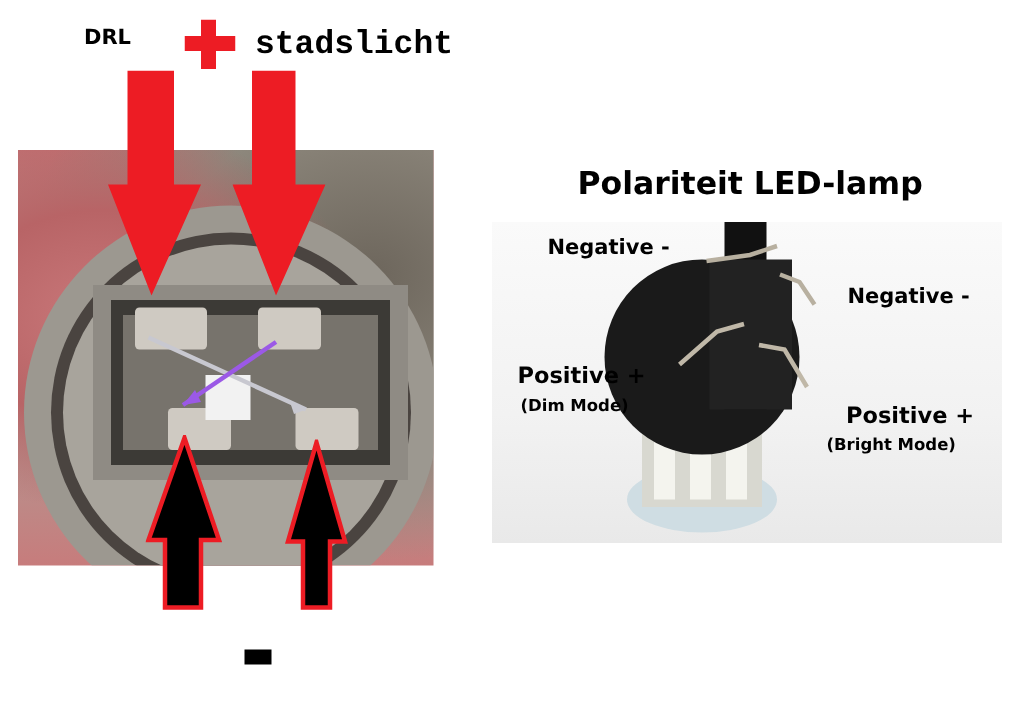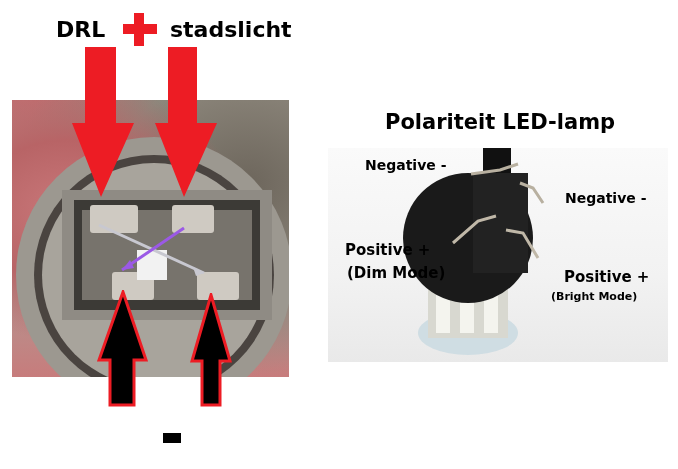--- a/index.html
+++ b/index.html
@@ -11,26 +11,26 @@
     background:radial-gradient(ellipse at 20% 40%,#c9787a 0%,#b86466 30%,transparent 55%),
                radial-gradient(ellipse at 85% 30%,#6d665c 0%,#8d877c 40%,transparent 70%),
                linear-gradient(180deg,#c07072 0%,#a9a59d 50%,#c77c7c 100%);}
   #right-photo{left:328px;top:148px;width:340px;height:214px;overflow:hidden;
     background:linear-gradient(180deg,#fafafa 0%,#f2f2f2 60%,#e9e9e9 100%);}
 </style>
 </head>
 <body>
 
 <div>
-  <div class="abs lbl-black" style="left:56px;top:17px;font-size:22px;">DRL</div>
+  <div class="abs lbl-black" style="left:56px;top:17px;font-size:14px;">DRL</div>
   <svg class="abs" style="left:123px;top:13px" width="34" height="34">
     <rect x="11" y="0" width="10" height="33" fill="#ed1c24"></rect>
     <rect x="0" y="11" width="34" height="10" fill="#ed1c24"></rect>
   </svg>
-  <div class="abs lbl-black" style="left:170px;top:17px;font-size:22px;">stadslicht</div>
+  <div class="abs lbl-black" style="left:170px;top:17px;font-size:22px;font-family:Liberation Mono, monospace;">stadslicht</div>
 
   <div id="left-photo" class="abs">
     <svg width="277" height="277" viewBox="0 0 277 277">
       <circle cx="142" cy="175" r="138" fill="#9c9890"></circle>
       <circle cx="142" cy="175" r="120" fill="#4a4440"></circle>
       <circle cx="142" cy="175" r="112" fill="#a8a49c"></circle>
       <rect x="50" y="90" width="210" height="130" fill="#8f8b84"></rect>
       <rect x="62" y="100" width="186" height="110" fill="#3c3a36"></rect>
       <rect x="70" y="110" width="170" height="90" fill="#77736c"></rect>
       <rect x="78" y="105" width="48" height="28" rx="3" fill="#cfcac2"></rect>
@@ -79,16 +79,16 @@
       <path d="M190 16 L172 22 L143 26" stroke="#b8b0a0" stroke-width="3" fill="none"></path>
       <path d="M192 35 L205 40 L215 55" stroke="#b8b0a0" stroke-width="3" fill="none"></path>
       <path d="M168 68 L150 73 L125 95" stroke="#c0b8a8" stroke-width="3" fill="none"></path>
       <path d="M178 82 L195 85 L210 110" stroke="#c0b8a8" stroke-width="3" fill="none"></path>
     </svg>
   </div>
 
   <div class="abs lbl-black" style="left:365px;top:157px;font-size:14px;">Negative -</div>
   <div class="abs lbl-black" style="left:565px;top:190px;font-size:14px;">Negative -</div>
   <div class="abs lbl-red" style="left:345px;top:241px;font-size:15px;">Positive +</div>
-  <div class="abs lbl-red" style="left:347px;top:264px;font-size:15px;text-align:center;">(Dim Mode)</div>
+  <div class="abs lbl-red" style="left:347px;top:264px;font-size:11px;text-align:center;">(Dim Mode)</div>
   <div class="abs lbl-red" style="left:564px;top:268px;font-size:15px;">Positive +</div>
   <div class="abs lbl-red" style="left:551px;top:290px;font-size:11px;">(Bright Mode)</div>
 </div>
 
 </body></html>

